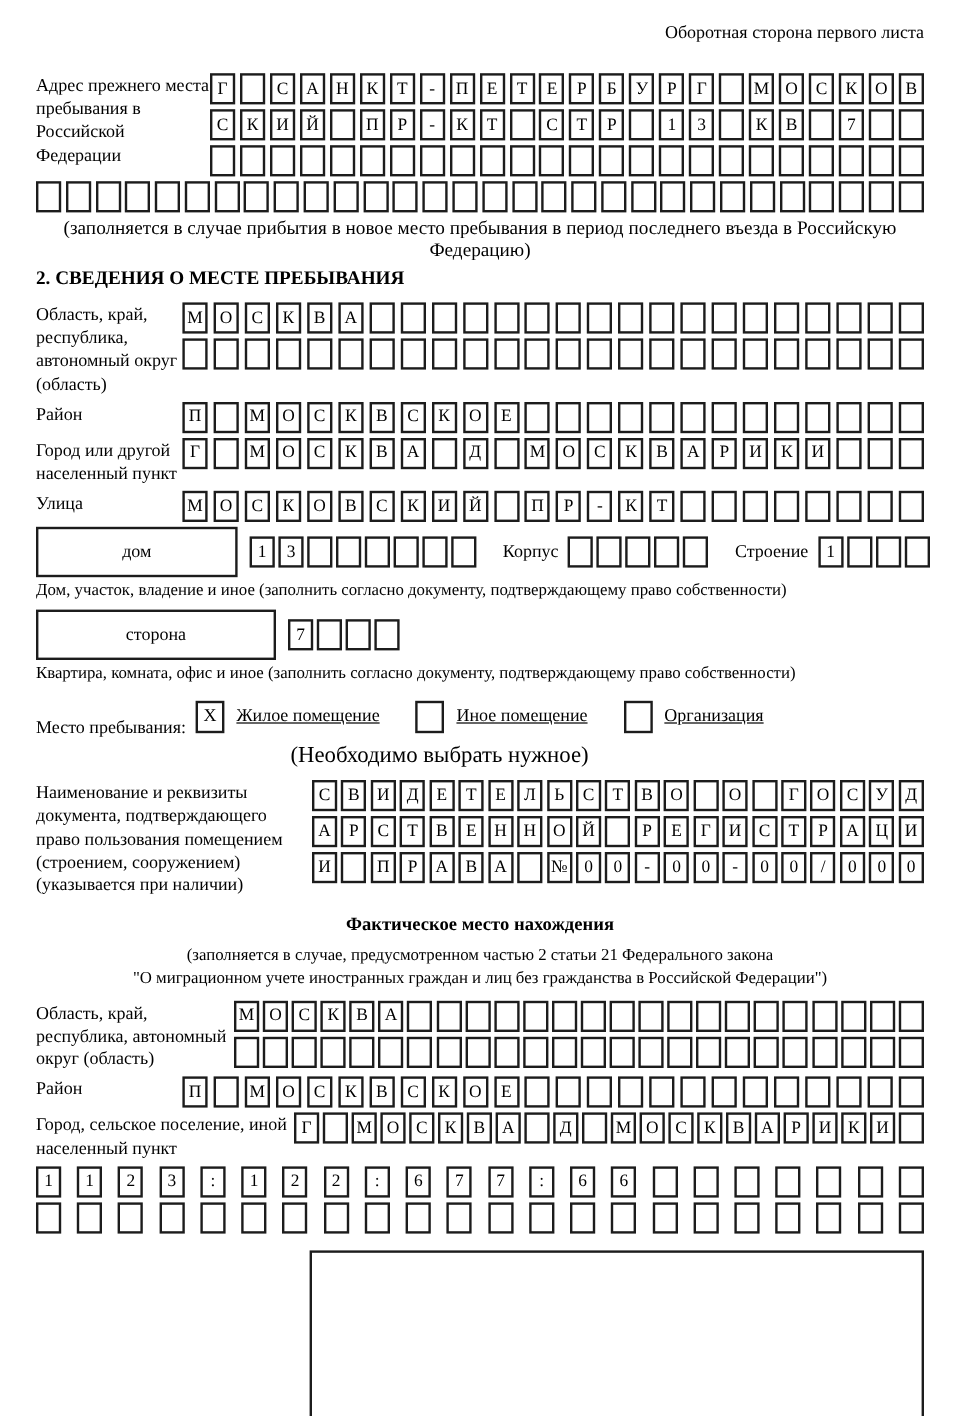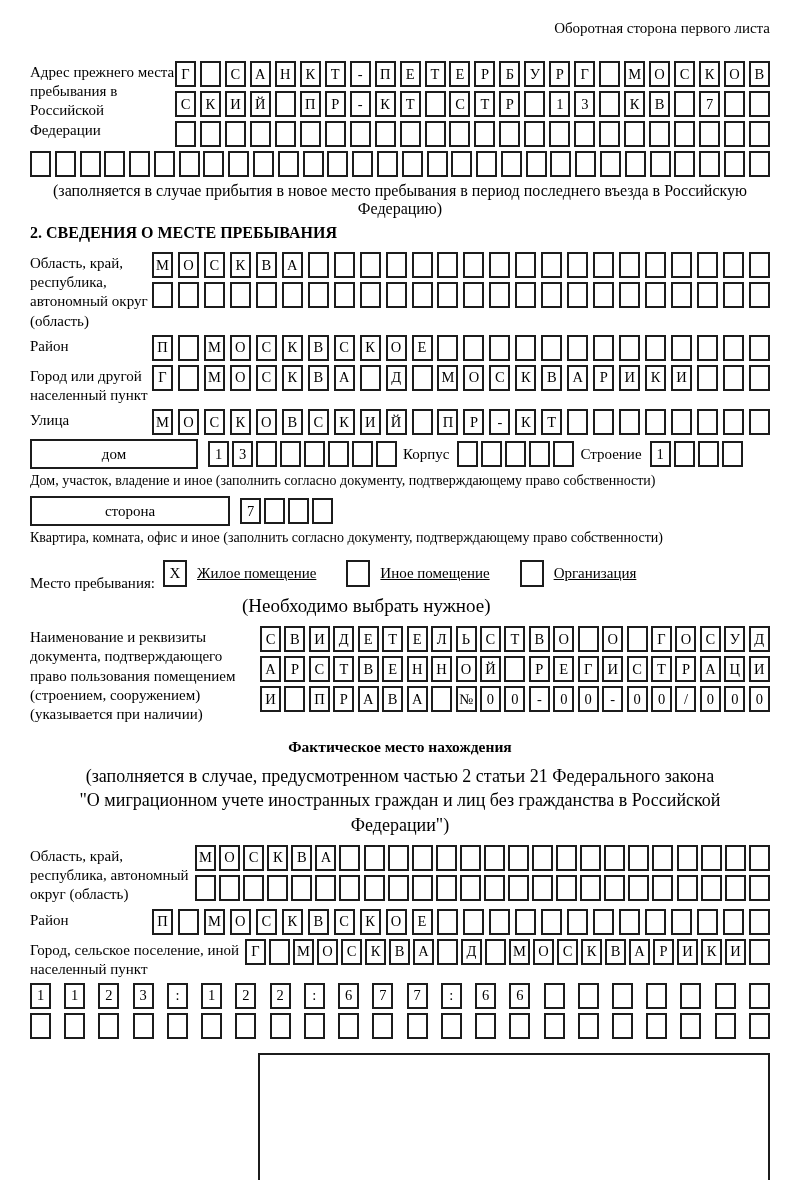--- a/index.html
+++ b/index.html
@@ -18,29 +18,29 @@
   .cellrow{display:flex;justify-content:space-between;}
   .cell{box-sizing:border-box;flex:none;width:21px;height:26px;border:2px solid #1c1c1c;
         display:flex;align-items:center;justify-content:center;
         font-size:14.5px;font-family:"Liberation Serif",serif;background:#fff;}
   .cells-inline{display:inline-flex;gap:3px;}
 
   .note-center{text-align:center;font-size:16px;margin:5px 0 6px 0;}
   .note-left{font-size:14px;margin:4px 0 7px 0;}
   .h-main{text-align:left;font-weight:bold;font-size:16px;margin:6px 0 10px 0;}
   .h-sub{text-align:center;font-weight:bold;font-size:15.5px;margin:14px 0 8px 0;}
-  .sub-note{text-align:center;font-size:18px;line-height:1.35;margin-bottom:8px;}
+  .sub-note{text-align:center;font-size:14px;line-height:1.35;margin-bottom:8px;}
   .sub-note span{display:block;}
 
   .house-row{display:flex;align-items:center;margin:2px 0 2px 0;}
-  .box-label{box-sizing:border-box;border:2px solid #1c1c1c;height:30px;display:flex;
+  .box-label{box-sizing:border-box;border:2px solid #1c1c1c;height:42px;display:flex;
              align-items:center;justify-content:center;font-size:15px;flex:none;}
   .dom-rect{width:168px;margin-right:10px;}
   .kv-rect{width:200px;margin-right:10px;}
-  .inline-label{font-size:15px;margin:0 8px 0 6px;flex:none;}
+  .inline-label{font-size:15px;margin:0 8px 0 22px;flex:none;}
 
   .residence-row{display:flex;align-items:center;font-size:15px;margin:9px 0 3px 0;}
   .checkbox{box-sizing:border-box;width:24px;height:27px;border:2px solid #1c1c1c;flex:none;
             display:flex;align-items:center;justify-content:center;font-size:15px;}
   .res-label{margin-right:8px;margin-top:20px;}
   .opt-label{margin:0 30px 0 10px;text-decoration:underline;}
   .opt-label.last{margin-right:0;}
   .choose-note{font-size:19px;margin:2px 0 9px 212px;}
 
   .stamp-box{box-sizing:border-box;margin:14px 0 0 228px;width:512px;height:172px;border:2px solid #1c1c1c;}

